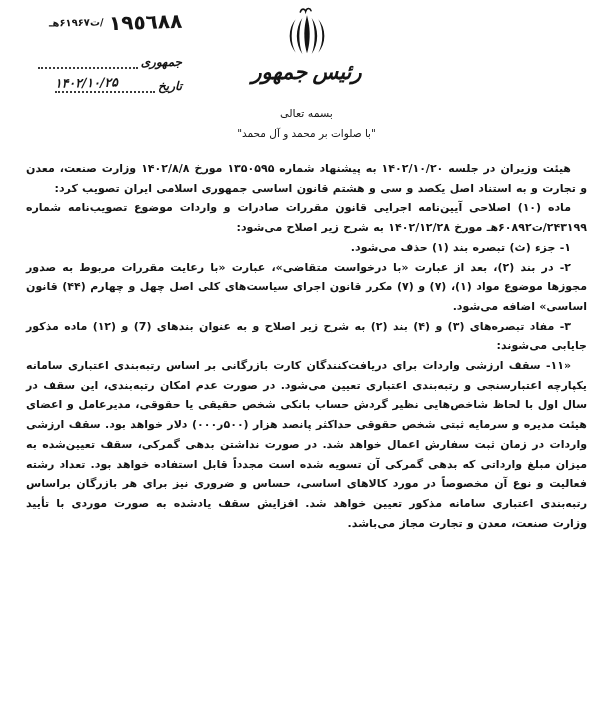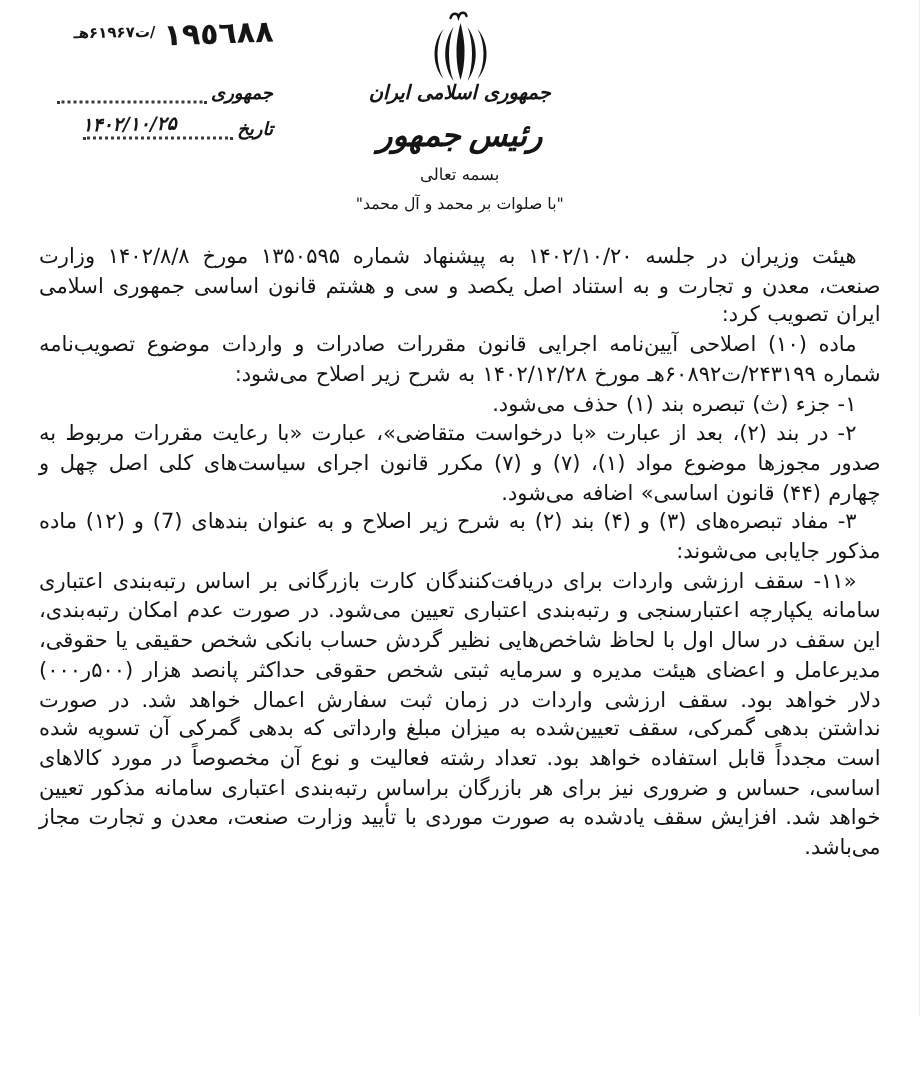--- a/index.html
+++ b/index.html
@@ -89,41 +89,42 @@
     font-size:21px; line-height:36px;
   }
   .doctype{
     font-family:"DejaVu Serif", serif;
     font-style:italic; font-weight:bold;
     font-size:16px; line-height:26px;
   }
   .besmeleh{
     text-align:center;
     font-size:11px; line-height:15px;
-    margin-top:1px;
+    margin-top:16px;
   }
   .salutation{
     text-align:center;
     font-size:10.5px; line-height:14px;
     margin-top:5px;
   }
   .addressees{
     text-align:center;
     font-weight:bold;
     font-size:12.8px; line-height:18px;
     margin-top:22px;
   }
   
   .body{
     margin:19px 26px 16px 26px;
-    font-size:14px;
+    font-size:11px;
     line-height:19.7px;
     text-align:justify;
     text-justify:inter-word;
     word-spacing:0.5px;
+    font-weight:bold;
   }
   .para{ margin:0; text-indent:16px; }
 </style>
 </head>
 <body>
 
 <div class="page">
 
   <div class="corner">
     <div class="reg-row">
@@ -144,21 +145,20 @@
     <svg class="emblem" width="44" height="48" viewBox="0 0 64 72" aria-hidden="true">
       <path d="M22 9 c2 -6 7 -5 8 -1 c2 -6 7 -5 8 -1" fill="none" stroke="#141414" stroke-width="2.4" stroke-linecap="round"></path>
       <g fill="#141414">
         <path d="M15 20 C3 34 3 56 15 70 C7 56 7 34 15 20 Z"></path>
         <path d="M25 18 C14 33 14 57 25 72 C19 57 19 33 25 18 Z"></path>
         <path d="M32 14 C29 26 28 34 28 42 C28 56 30 64 32 71 C34 64 36 56 36 42 C36 34 35 26 32 14 Z"></path>
         <path d="M39 18 C50 33 50 57 39 72 C45 57 45 33 39 18 Z"></path>
         <path d="M49 20 C61 34 61 56 49 70 C57 56 57 34 49 20 Z"></path>
       </g>
     </svg>
-    <div class="country">جمهوری اسلامی ایران</div>
     <div class="office">رئیس جمهور</div>
   </div>
 
   <div class="besmeleh">بسمه تعالی</div>
   <div class="salutation">"با صلوات بر محمد و آل محمد"</div>
 
 
   <main class="body">
     <p class="para">هیئت وزیران در جلسه ۱۴۰۲/۱۰/۲۰ به پیشنهاد شماره ۱۳۵۰۵۹۵ مورخ ۱۴۰۲/۸/۸ وزارت صنعت، معدن و تجارت و به استناد اصل یکصد و سی و هشتم قانون اساسی جمهوری اسلامی ایران تصویب کرد:</p>
     <p class="para">ماده (۱۰) اصلاحی آیین‌نامه اجرایی قانون مقررات صادرات و واردات موضوع تصویب‌نامه شماره ۲۴۳۱۹۹/ت۶۰۸۹۲هـ مورخ ۱۴۰۲/۱۲/۲۸ به شرح زیر اصلاح می‌شود:</p>

